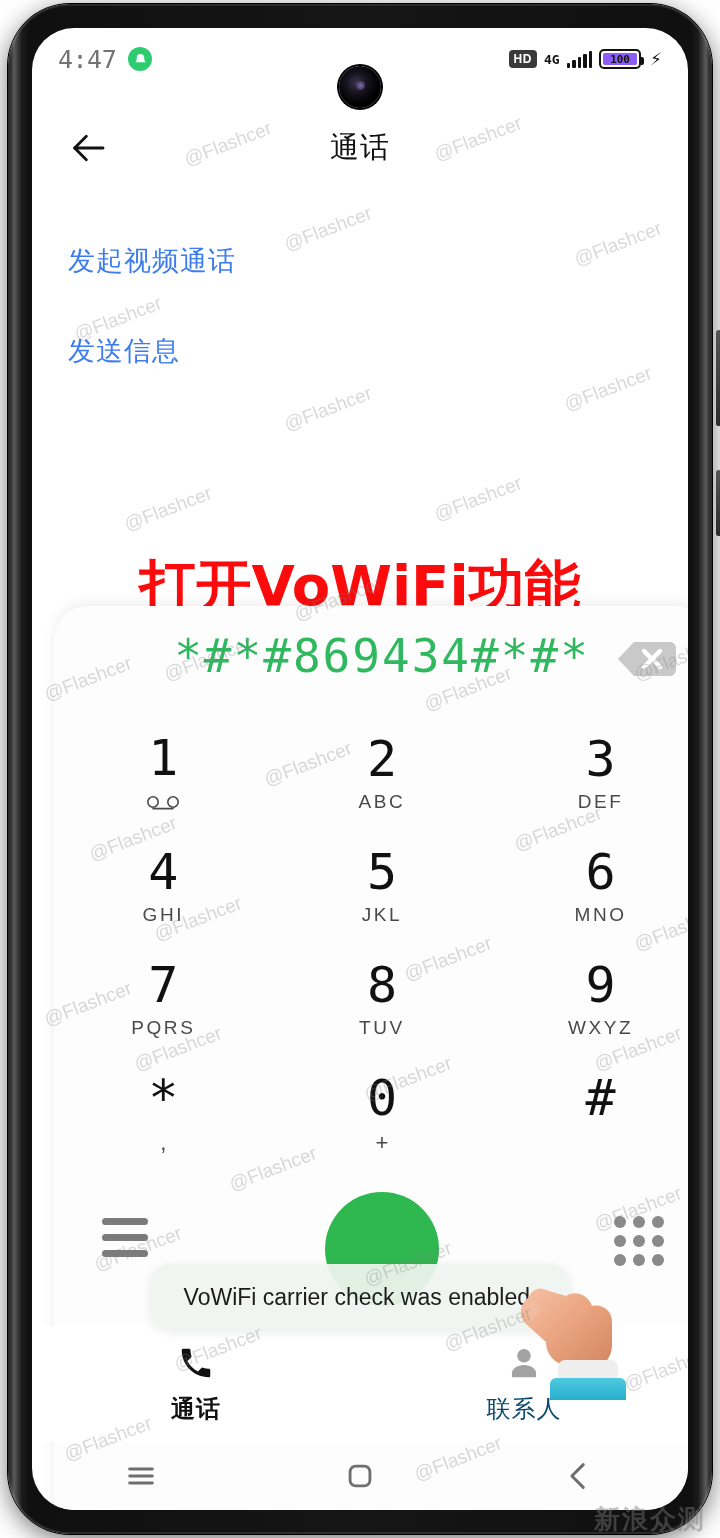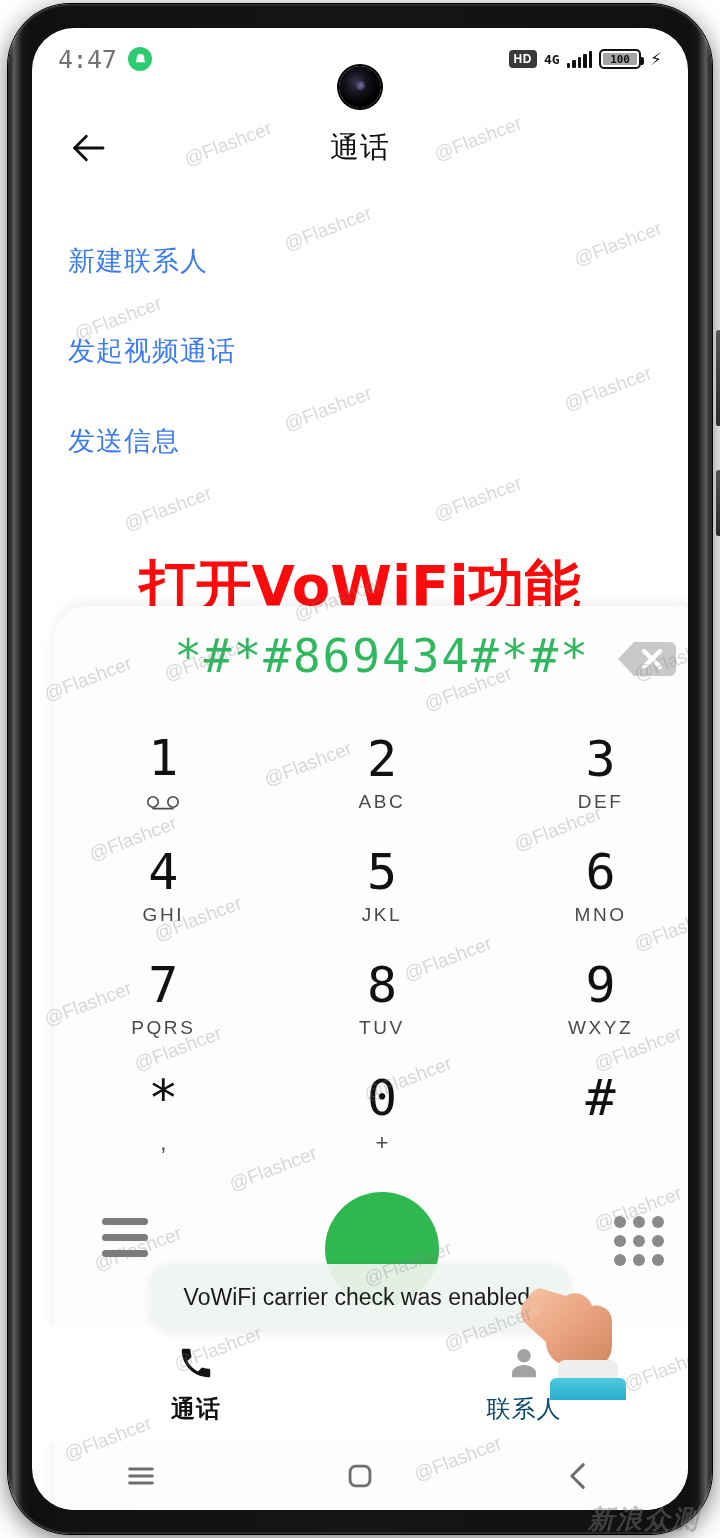--- a/index.html
+++ b/index.html
@@ -54,21 +54,21 @@
              font-family:"DejaVu Sans Mono",monospace; }
   #signal{ display:flex; align-items:flex-end; gap:2px; height:18px; }
   #signal i{ display:block; width:3.5px; background:#111; border-radius:1px; }
   #signal i:nth-child(1){height:5px}  #signal i:nth-child(2){height:8px}
   #signal i:nth-child(3){height:11px} #signal i:nth-child(4){height:14px}
   #signal i:nth-child(5){height:17px}
   #battery{ position:relative; width:42px; height:20px; border:2px solid #111;
             border-radius:5px; display:flex; align-items:center; padding:2px; }
   #battery::after{ content:""; position:absolute; right:-5px; top:6px;
             width:3px; height:8px; background:#111; border-radius:0 2px 2px 0;}
-  #battery-fill{ background:#a3a3a3; height:100%; width:100%; border-radius:2px;
+  #battery-fill{ background:#8b5cf6; height:100%; width:100%; border-radius:2px;
             display:flex; align-items:center; justify-content:center;
             font-size:11px; font-weight:700; color:#111;
             font-family:"DejaVu Sans Mono",monospace; }
   #charge-bolt{ font-size:17px; color:#111; margin-left:2px; }
 
   
   #camera{
     position:absolute; left:50%; top:38px; transform:translateX(-50%);
     width:42px; height:42px; border-radius:50%;
     background:radial-gradient(circle at 42% 40%, #3a3550 0%, #15131e 30%, #000 62%);
@@ -179,23 +179,23 @@
   
   #android-nav{ position:absolute; left:0; bottom:0; width:100%; height:68px;
                 display:flex; align-items:center; }
   .nav-btn{ flex:1; display:flex; align-items:center; justify-content:center; }
   .nav-btn svg{ width:34px; height:34px; }
 
   
   .wm{ position:absolute; color:rgba(130,130,130,.30); font-size:19px;
        transform:rotate(-21deg); pointer-events:none; user-select:none;
        white-space:nowrap; z-index:9; font-family:"Liberation Sans",sans-serif; }
-  #logo-wm{ position:absolute; right:20px; bottom:6px; font-size:26px;
+  #logo-wm{ position:absolute; right:14px; bottom:6px; font-size:26px;
             color:rgba(120,120,120,.45); letter-spacing:2px; z-index:9;
-            font-weight:700; line-height:.95; text-align:center;font-style:italic;}
+            font-weight:700; line-height:.95; text-align:center;}
 </style>
 </head>
 <body>
 
 <div id="phone-frame"></div>
 <div class="side-btn" id="btn-power"></div>
 <div class="side-btn" id="btn-volume"></div>
 
 <div id="screen">
 
@@ -230,21 +230,20 @@
     <span id="back-arrow">
       <svg viewBox="0 0 24 24" fill="none" stroke="#111" stroke-width="1.7" stroke-linecap="round" stroke-linejoin="round">
         <line x1="21" y1="12" x2="4" y2="12"></line>
           <polyline points="11,5 4,12 11,19"></polyline>
       </svg>
     </span>
     <span id="nav-title">通话</span>
   </div>
 
   <div id="menu-list">
-    <div class="menu-item">新建联系人</div>
     <div class="menu-item">发起视频通话</div>
     <div class="menu-item">发送信息</div>
   </div>
 
   <div id="annotation">打开VoWiFi功能</div>
 
   <div id="dialer">
 
     <div id="number-row">
       <span id="dialed-number">*#*#869434#*#*</span>

